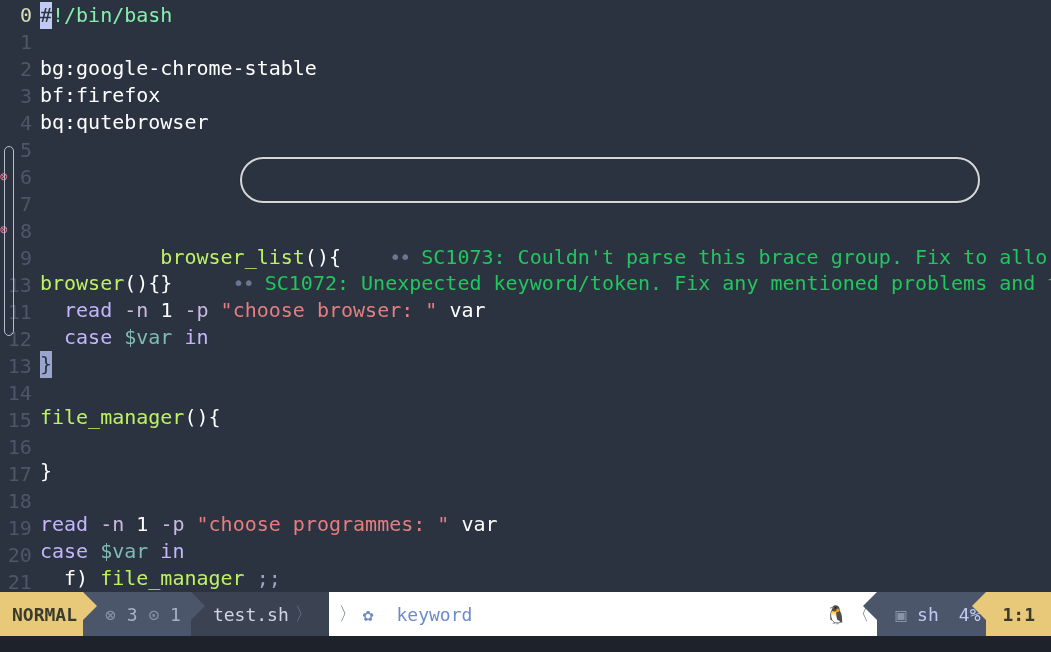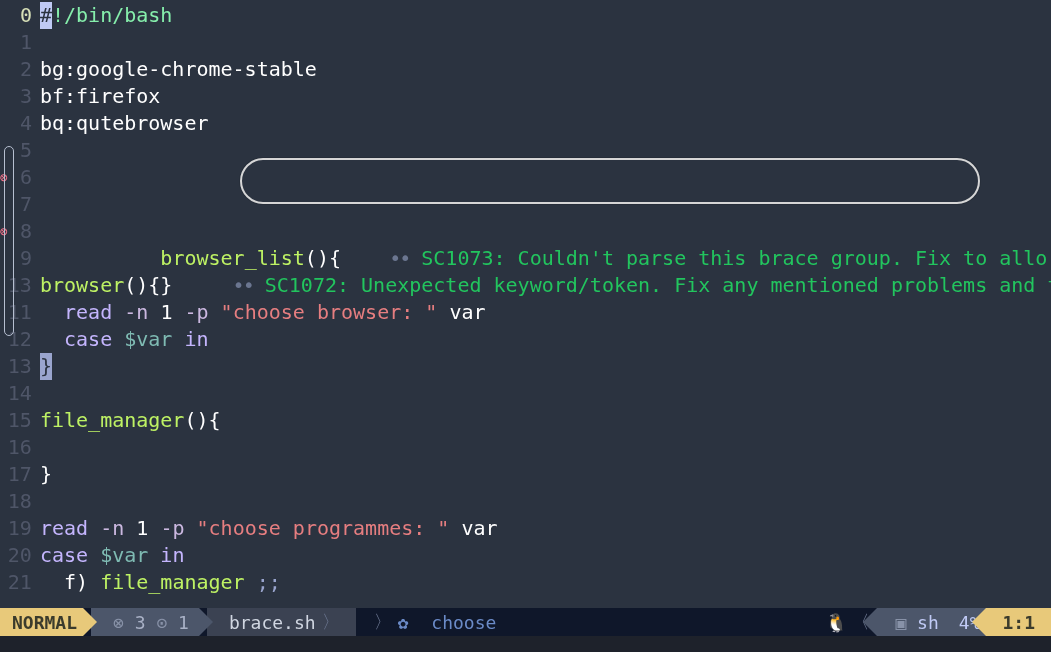--- a/index.html
+++ b/index.html
@@ -100,29 +100,28 @@
     padding: 4px 12px 4px 20px;
     top: -6px;
     height: 46px;
     z-index: 1;
     pointer-events: none;
     box-shadow: 0 0 0 1px rgba(0,0,0,0.1);
   }
 
   
   .statusline {
-    height: 28px;
+    height: 44px;
     width: 100%;
     display: flex;
     align-items: stretch;
     font-size: 18px;
-    background: #0f172a;
+    background: #ffffff;
     color: #a0aecd;
     position: relative;
-    gap: 8px;
   }
   .sl-seg {
     display: flex;
     align-items: center;
     padding: 0 10px;
     position: relative;
     white-space: nowrap;
   }
   .sl-mode {
     background: #e8c97a;
@@ -329,26 +328,26 @@
     </div>
   </div>
 
   <div class="statusline">
     <div class="sl-seg sl-mode">NORMAL</div>
     <div class="sl-seg sl-diag">
       <span class="icon-x">⊗</span>&nbsp;<span>3</span>&nbsp;
       <span class="icon-x">⊙</span>&nbsp;<span>1</span>
     </div>
     <div class="sl-seg sl-file">
-      <span>brace.sh</span>
+      <span>test.sh</span>
         <span class="chev"> 〉</span>
     </div>
     <div class="sl-seg sl-lsp">
       <span class="chev">〉</span>
-      <span style="color:#6b8bc8">✿</span>&nbsp;<span style="color:#6b8bc8">choose</span>
+      <span style="color:#6b8bc8">✿</span>&nbsp;<span style="color:#6b8bc8">keyword</span>
     </div>
 
     <div class="sl-right">
       <div class="sl-seg sl-os">
         <span>🐧</span>
           <span class="chev"> 〈</span>
       </div>
       <div class="sl-seg sl-ft">
         <span style="color:#8892a8">▣</span>&nbsp;<span>sh</span>
       </div>

